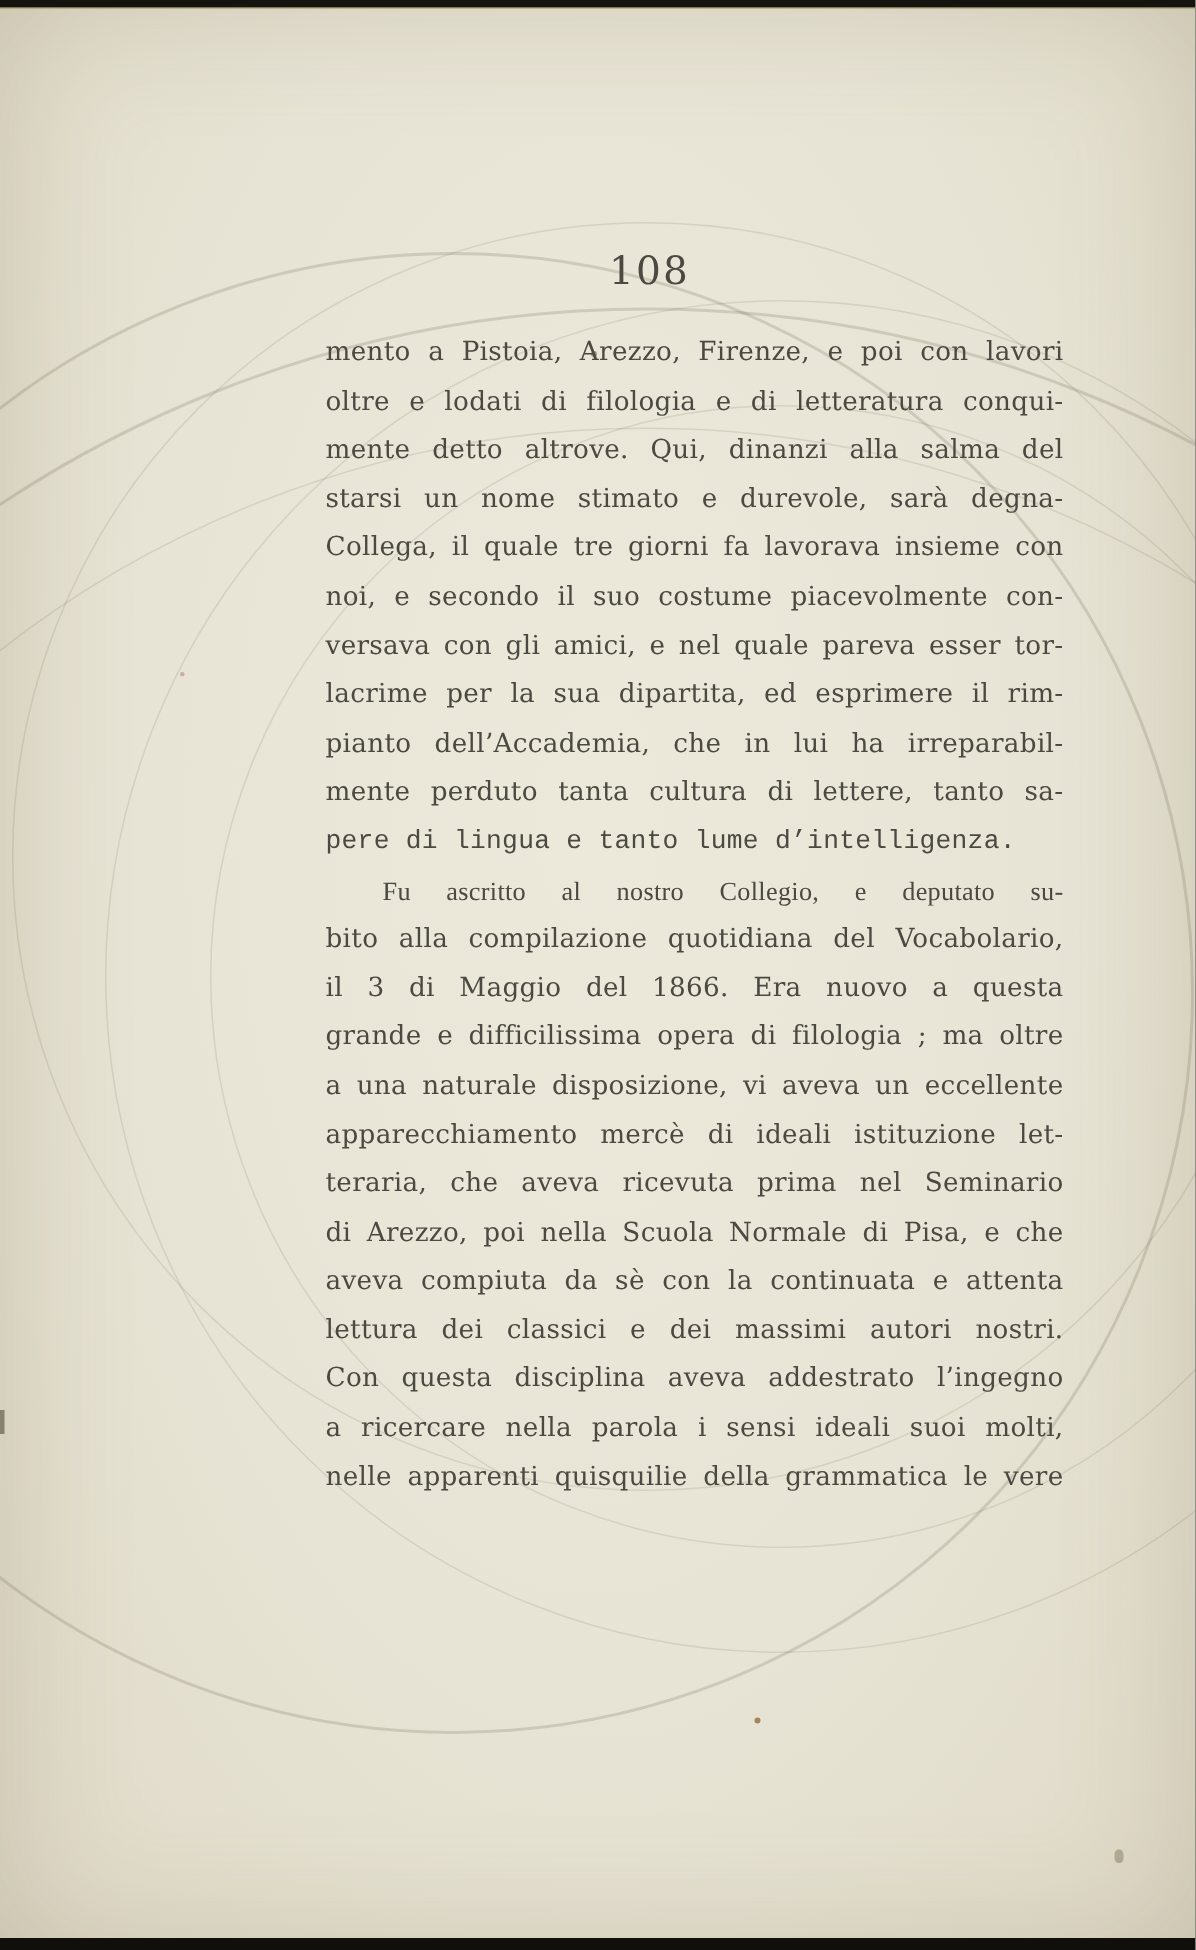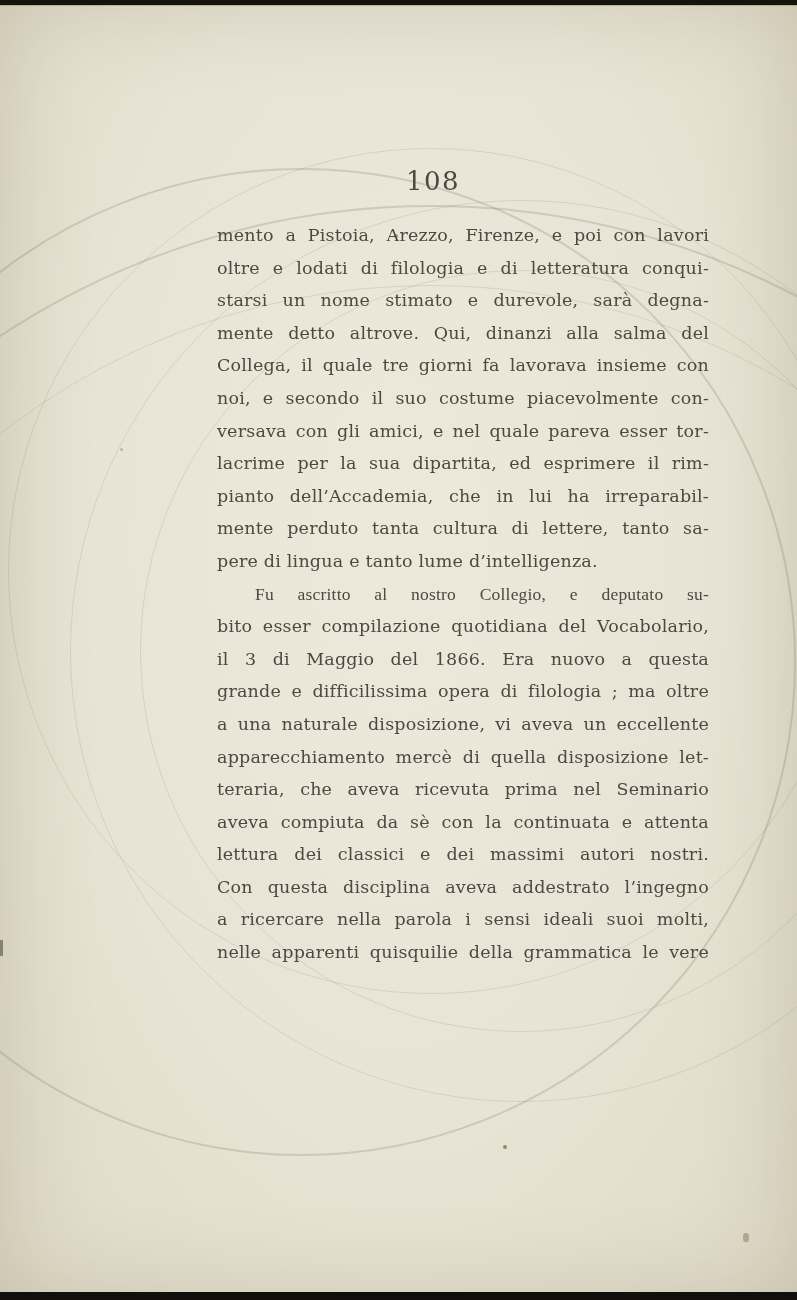--- a/index.html
+++ b/index.html
@@ -64,21 +64,21 @@
     margin-top: 19px;
   }
   .line {
     height: 32.6px;
     line-height: 32.6px;
     text-align: justify;
     text-align-last: justify;
     white-space: nowrap;
   }
   
-  .para-ends .line:last-child { text-align-last: left; }
+  .para-ends .line:last-child { text-align-last: left; font-family: Liberation Mono, monospace; }
   
   .para-indent .line:first-child { text-indent: 38px; font-family: Liberation Serif, serif; }
 </style>
 </head>
 <body>
 
 <div class="scan-page">
 
   <div class="edge edge-top"></div>
   <div class="edge edge-bottom"></div>
@@ -95,38 +95,39 @@
   <div class="speck speck-3"></div>
   <div class="speck speck-4"></div>
   <div class="speck speck-5"></div>
 
   <div class="page-number">108</div>
 
   <div class="text-block">
     <div class="para para-ends">
         <div class="line">mento a Pistoia, Arezzo, Firenze, e poi con lavori</div>
         <div class="line">oltre e lodati di filologia e di letteratura conqui-</div>
+        <div class="line">mente detto altrove. Qui, dinanzi alla salma del</div>
         <div class="line">starsi un nome stimato e durevole, sarà degna-</div>
-        <div class="line">mente detto altrove. Qui, dinanzi alla salma del</div>
         <div class="line">Collega, il quale tre giorni fa lavorava insieme con</div>
         <div class="line">noi, e secondo il suo costume piacevolmente con-</div>
         <div class="line">versava con gli amici, e nel quale pareva esser tor-</div>
         <div class="line">lacrime per la sua dipartita, ed esprimere il rim-</div>
         <div class="line">pianto dell’Accademia, che in lui ha irreparabil-</div>
         <div class="line">mente perduto tanta cultura di lettere, tanto sa-</div>
         <div class="line">pere di lingua e tanto lume d’intelligenza.</div>
       </div>
     <div class="para para-indent">
         <div class="line">Fu ascritto al nostro Collegio, e deputato su-</div>
-        <div class="line">bito esser compilazione quotidiana del Vocabolario,</div>
+        <div class="line">bito alla compilazione quotidiana del Vocabolario,</div>
         <div class="line">il 3 di Maggio del 1866. Era nuovo a questa</div>
         <div class="line">grande e difficilissima opera di filologia ; ma oltre</div>
         <div class="line">a una naturale disposizione, vi aveva un eccellente</div>
-        <div class="line">apparecchiamento mercè di quella disposizione let-</div>
+        <div class="line">apparecchiamento mercè di ideali istituzione let-</div>
         <div class="line">teraria, che aveva ricevuta prima nel Seminario</div>
+        <div class="line">di Arezzo, poi nella Scuola Normale di Pisa, e che</div>
         <div class="line">aveva compiuta da sè con la continuata e attenta</div>
         <div class="line">lettura dei classici e dei massimi autori nostri.</div>
         <div class="line">Con questa disciplina aveva addestrato l’ingegno</div>
         <div class="line">a ricercare nella parola i sensi ideali suoi molti,</div>
         <div class="line">nelle apparenti quisquilie della grammatica le vere</div>
       </div>
   </div>
 
 </div>
 

